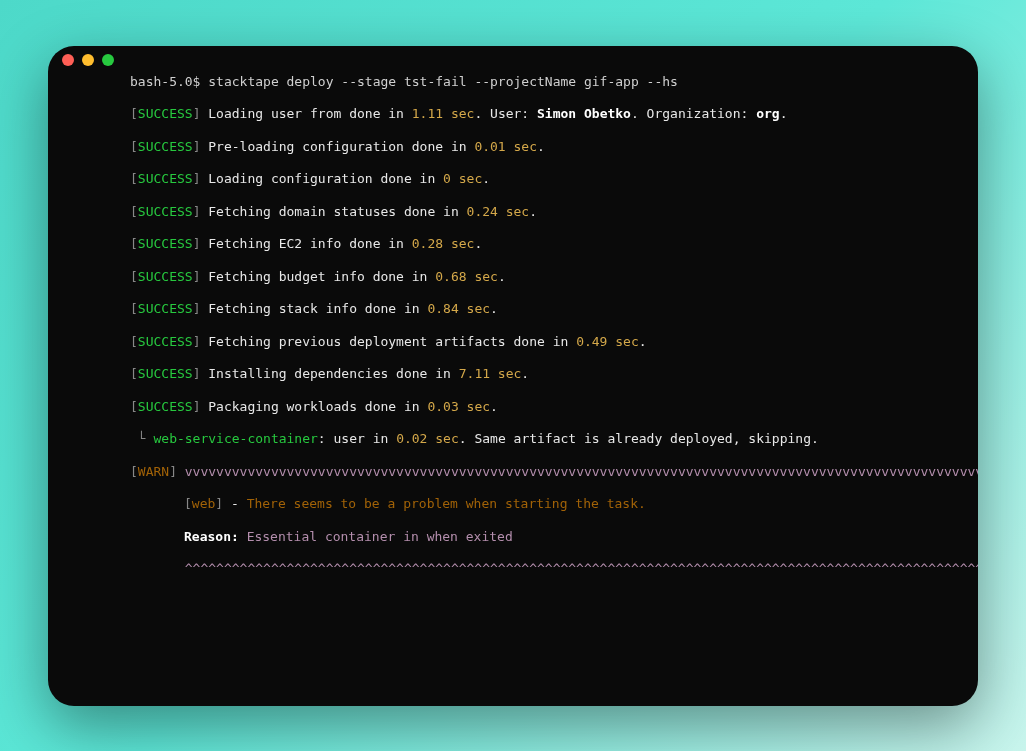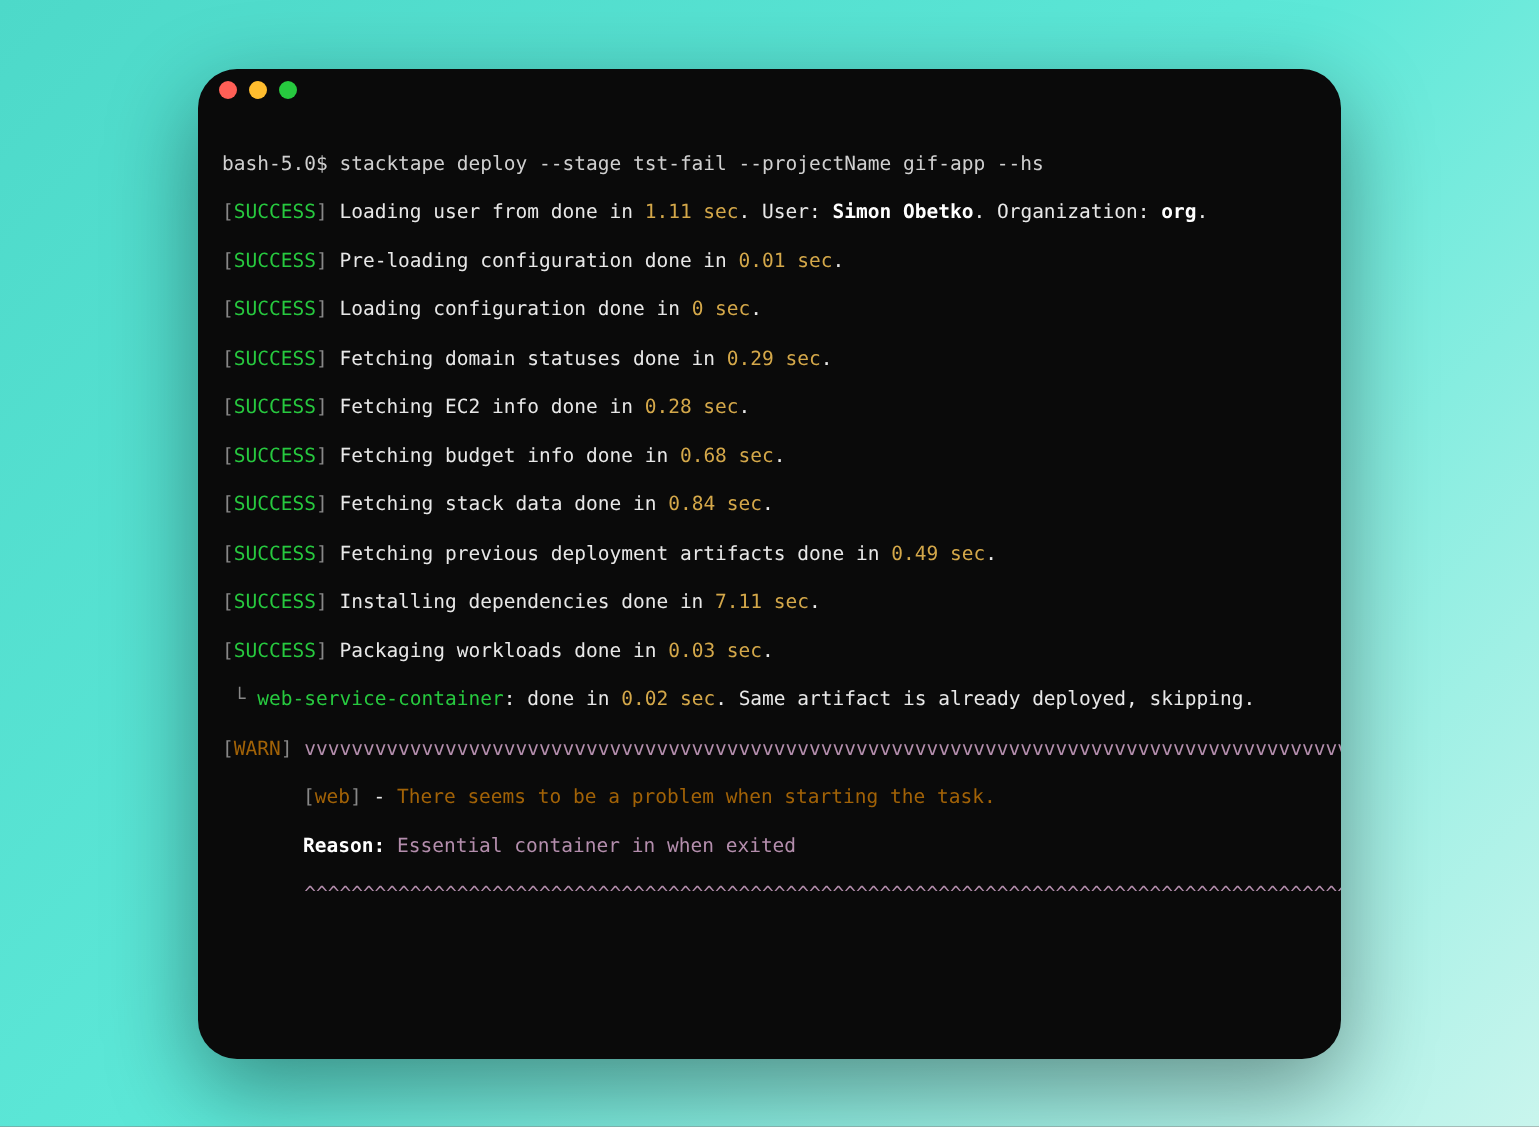--- a/index.html
+++ b/index.html
@@ -10,28 +10,28 @@
     body {
       width: 1026px;
       height: 751px;
       background: linear-gradient(135deg, #4dd9c9 0%, #5de8d8 50%, #c9f5ed 100%);
       display: flex;
       align-items: center;
       justify-content: center;
       font-family: 'Menlo', 'Monaco', 'Consolas', monospace;
     }
     .terminal {
-      width: 762px;
+      width: 930px;
       height: 660px;
       background: #0a0a0a;
       border-radius: 26px;
       box-shadow: 0 20px 60px rgba(0,0,0,0.4);
       overflow: hidden;
       display: flex;
-      flex-direction: column;
+      flex-direction: row;
     }
     .titlebar {
       height: 28px;
       display: flex;
       align-items: center;
       padding-left: 14px;
       gap: 8px;
     }
     .dot {
       width: 12px;
@@ -67,28 +67,28 @@
   <div class="titlebar">
     <div class="dot red"></div>
     <div class="dot yellow"></div>
     <div class="dot green"></div>
   </div>
   <div class="content">
 <span class="line prompt-line"><span>bash-5.0$ </span><span>stacktape deploy --stage tst-fail --projectName gif-app --hs</span></span>
 <span class="line"><span class="gray">[</span><span class="success">SUCCESS</span><span class="gray">]</span><span> Loading user from done in </span><span class="yellow-text">1.11 sec</span><span>. User: </span><span class="white-bold">Simon Obetko</span><span>. Organization: </span><span class="white-bold">org</span><span>.</span></span>
 <span class="line"><span class="gray">[</span><span class="success">SUCCESS</span><span class="gray">]</span><span> Pre-loading configuration done in </span><span class="yellow-text">0.01 sec</span><span>.</span></span>
 <span class="line"><span class="gray">[</span><span class="success">SUCCESS</span><span class="gray">]</span><span> Loading configuration done in </span><span class="yellow-text">0 sec</span><span>.</span></span>
-<span class="line"><span class="gray">[</span><span class="success">SUCCESS</span><span class="gray">]</span><span> Fetching domain statuses done in </span><span class="yellow-text">0.29 sec</span><span>.</span></span>
+<span class="line"><span class="gray">[</span><span class="success">SUCCESS</span><span class="gray">]</span><span> Fetching domain statuses done in </span><span class="yellow-text">0.24 sec</span><span>.</span></span>
 <span class="line"><span class="gray">[</span><span class="success">SUCCESS</span><span class="gray">]</span><span> Fetching EC2 info done in </span><span class="yellow-text">0.28 sec</span><span>.</span></span>
 <span class="line"><span class="gray">[</span><span class="success">SUCCESS</span><span class="gray">]</span><span> Fetching budget info done in </span><span class="yellow-text">0.68 sec</span><span>.</span></span>
-<span class="line"><span class="gray">[</span><span class="success">SUCCESS</span><span class="gray">]</span><span> Fetching stack data done in </span><span class="yellow-text">0.84 sec</span><span>.</span></span>
+<span class="line"><span class="gray">[</span><span class="success">SUCCESS</span><span class="gray">]</span><span> Fetching stack info done in </span><span class="yellow-text">0.84 sec</span><span>.</span></span>
 <span class="line"><span class="gray">[</span><span class="success">SUCCESS</span><span class="gray">]</span><span> Fetching previous deployment artifacts done in </span><span class="yellow-text">0.49 sec</span><span>.</span></span>
 <span class="line"><span class="gray">[</span><span class="success">SUCCESS</span><span class="gray">]</span><span> Installing dependencies done in </span><span class="yellow-text">7.11 sec</span><span>.</span></span>
 <span class="line"><span class="gray">[</span><span class="success">SUCCESS</span><span class="gray">]</span><span> Packaging workloads done in </span><span class="yellow-text">0.03 sec</span><span>.</span></span>
-<span class="line"><span class="gray"> └ </span><span class="success">web-service-container</span><span>: done in </span><span class="yellow-text">0.02 sec</span><span>. Same artifact is already deployed, skipping.</span></span>
+<span class="line"><span class="gray"> └ </span><span class="success">web-service-container</span><span>: user in </span><span class="yellow-text">0.02 sec</span><span>. Same artifact is already deployed, skipping.</span></span>
 <span class="line"><span class="gray">[</span><span class="warn">WARN</span><span class="gray">]</span><span class="purple"> vvvvvvvvvvvvvvvvvvvvvvvvvvvvvvvvvvvvvvvvvvvvvvvvvvvvvvvvvvvvvvvvvvvvvvvvvvvvvvvvvvvvvvvvvvvvvvvvvvvvvvvvvvvvvvvvvvvvvvvvv</span></span>
 <span class="line indent1"><span class="gray">[</span><span class="warn">web</span><span class="gray">]</span><span> - </span><span class="warn">There seems to be a problem when starting the task.</span></span>
 <span class="line indent1"><span class="white-bold">Reason: </span><span class="purple">Essential container in when exited</span></span>
 <span class="line"><span class="purple">       ^^^^^^^^^^^^^^^^^^^^^^^^^^^^^^^^^^^^^^^^^^^^^^^^^^^^^^^^^^^^^^^^^^^^^^^^^^^^^^^^^^^^^^^^^^^^^^^^^^^^^^^^^^^^^^^^^^^^^^^^^^^^^^^^^^</span></span>
 
 
 
 
 
 

